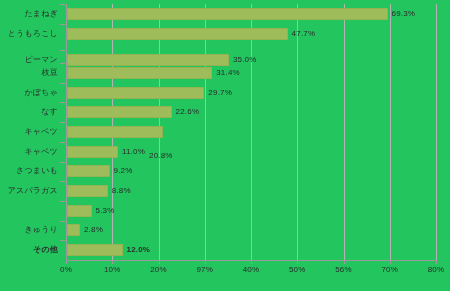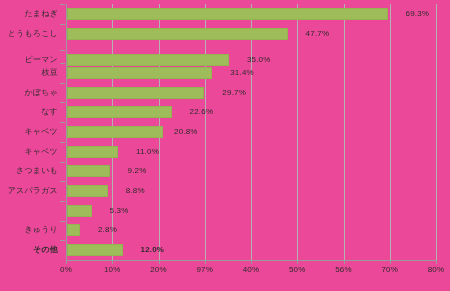--- a/index.html
+++ b/index.html
@@ -8,21 +8,21 @@
     background: #ffffff;
   }
   body {
     font-family: "Liberation Sans", "DejaVu Sans", sans-serif;
     -webkit-font-smoothing: antialiased;
   }
   #chart-root {
     position: relative;
     width: 450px;
     height: 291px;
-    background: #ec4899;
+    background: #22c55e;
     overflow: hidden;
   }
 
   
   .plot-area {
     position: absolute;
     left: 66px;
     top: 4px;
     width: 370px;   
     height: 256px;
@@ -102,21 +102,20 @@
   }
   .bar-value {
     position: absolute;
     top: 50%;
     transform: translateY(-50%);
     font-size: 8px;
     line-height: 10px;
     color: #2b2b2b;
     white-space: nowrap;
     letter-spacing: 0.2px;
-    padding-left: 14px;
   }
 
   
   .xticks {
     position: absolute;
     left: 0;
     top: 264px;
     width: 450px;
     height: 14px;
   }
@@ -193,21 +192,21 @@
       <div class="row" style="top: 98.4615px; height: 19.6923px;">
         <div class="cat-label">なす</div>
         <div class="tick-mark"></div>
         <div class="bar" style="width: 104.525px; background: rgb(158, 188, 90); border-color: rgb(147, 179, 81);"></div>
         <div class="bar-value" style="left: 175.525px;">22.6%</div>
       </div>
       <div class="row" style="top: 118.154px; height: 19.6923px;">
         <div class="cat-label">キャベツ</div>
         <div class="tick-mark"></div>
         <div class="bar" style="width: 96.2px; background: rgb(158, 188, 90); border-color: rgb(147, 179, 81);"></div>
-        <div class="bar-value" style="left: 160px;">20.8%</div>
+        <div class="bar-value" style="left: 149px; margin-top: 24px;">20.8%</div>
       </div>
       <div class="row" style="top: 137.846px; height: 19.6923px;">
         <div class="cat-label">キャベツ</div>
         <div class="tick-mark"></div>
         <div class="bar" style="width: 50.875px; background: rgb(158, 188, 90); border-color: rgb(147, 179, 81);"></div>
         <div class="bar-value" style="left: 121.875px;">11.0%</div>
       </div>
       <div class="row" style="top: 157.538px; height: 19.6923px;">
         <div class="cat-label">さつまいも</div>
         <div class="tick-mark"></div>

